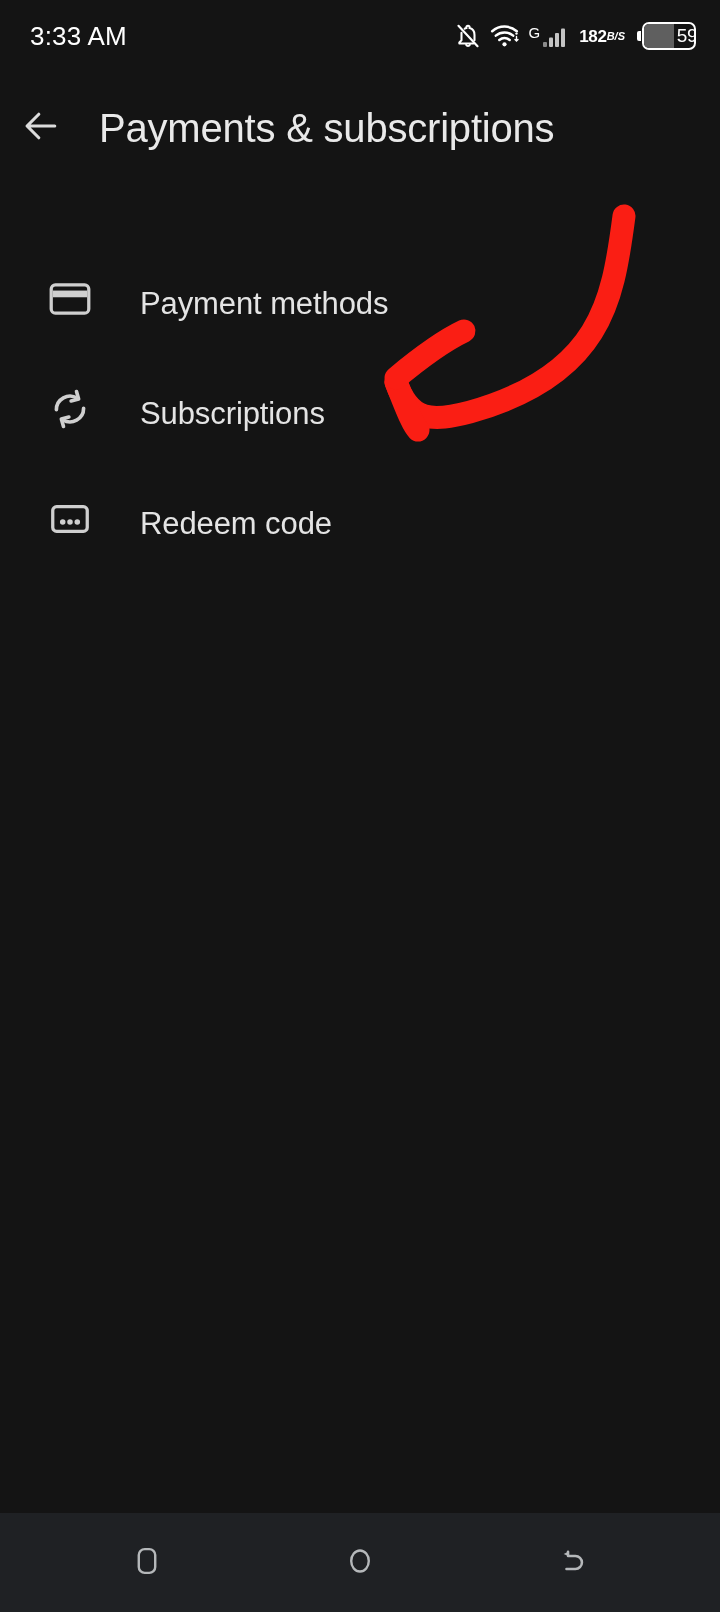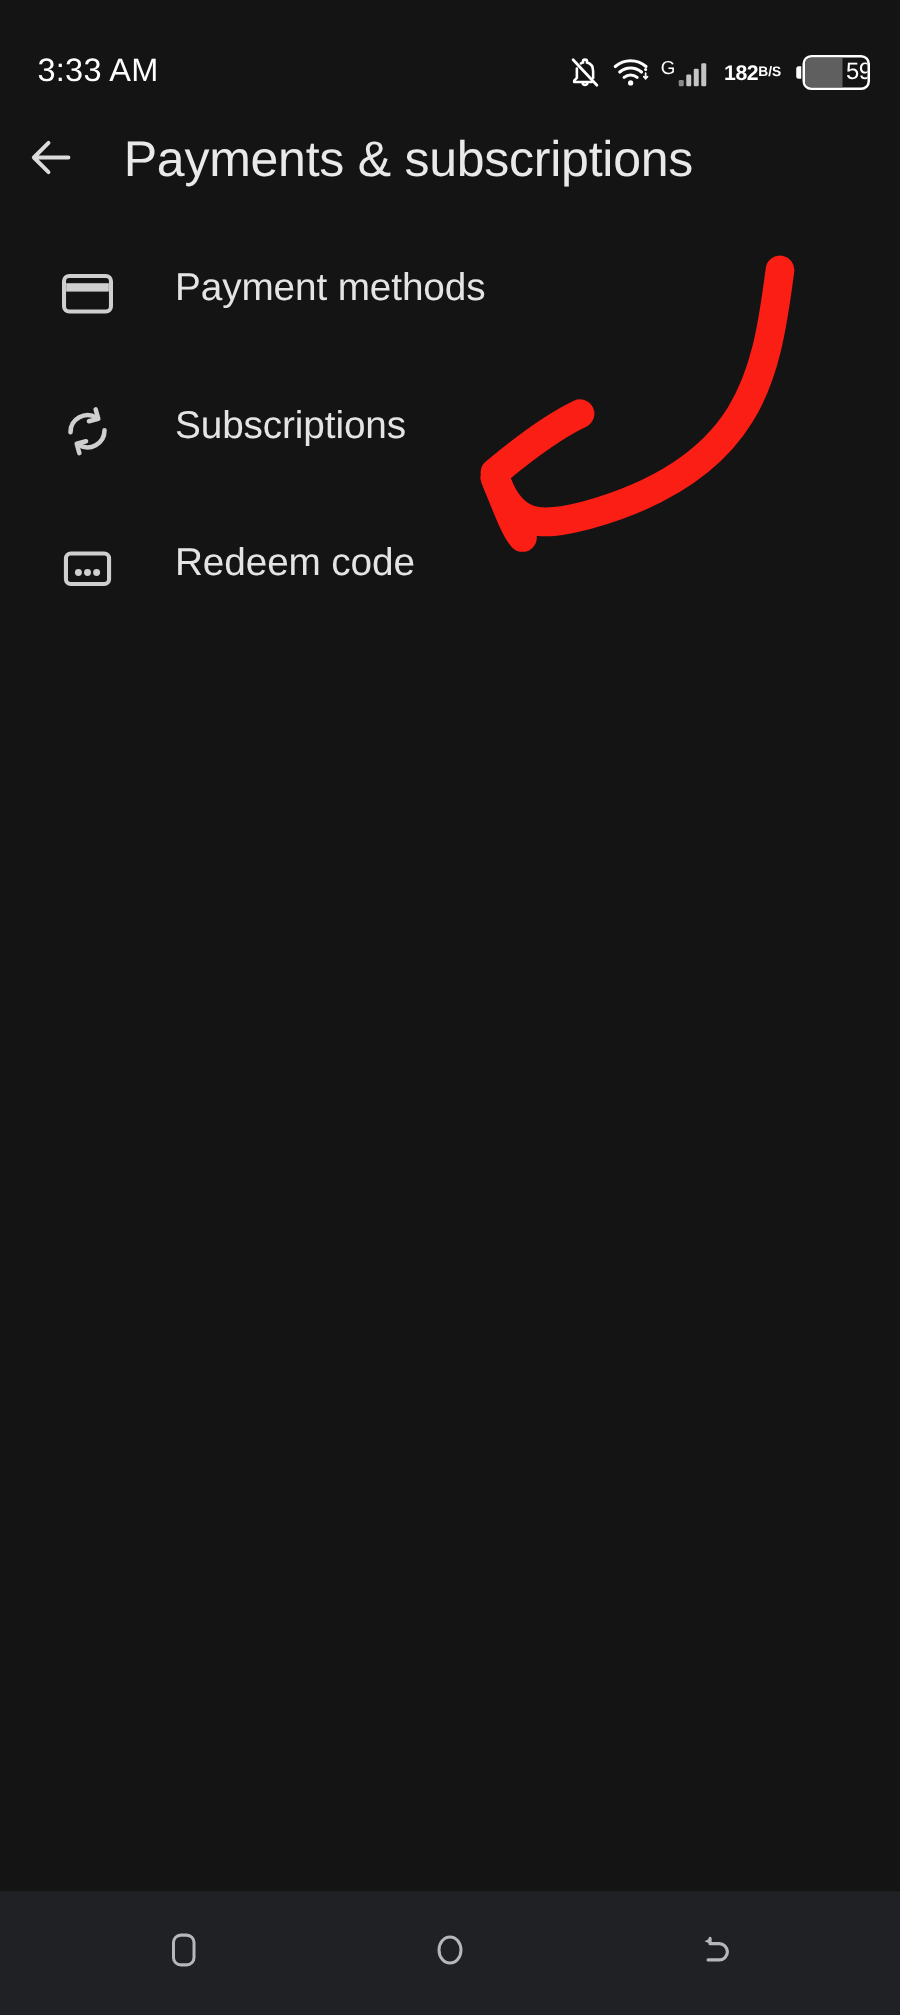--- a/index.html
+++ b/index.html
@@ -17,21 +17,21 @@
     color: #e8e8e8;
   }
 
   
   .status-bar {
     position: absolute;
     top: 0; left: 0;
     width: 720px;
     height: 72px;
     display: flex;
-    align-items: flex-end;
+    align-items: center;
     justify-content: space-between;
     padding: 0 24px 0 30px;
     background: #141414;
     gap: 15px;
   }
   .status-time {
     font-size: 26px;
     color: #ffffff;
     letter-spacing: 0.2px;
     font-family: "Liberation Sans", sans-serif;
@@ -57,21 +57,21 @@
     top: -9px;
     margin-right: 1px;
   }
   .speed-block {
     display: flex;
     align-items: center;
     line-height: 1;
     margin-left: 2px;
   }
   .speed-num { font-size: 17px; color: #fff; font-weight: bold; letter-spacing: -0.3px; }
-  .speed-unit { font-size: 11px; color: #fff; font-weight: bold; margin-top: 1px; }
+  .speed-unit { font-size: 11px; color: #fff; font-weight: bold; margin-top: 1px; font-style: italic; }
 
   .battery {
     display: flex;
     align-items: center;
     margin-left: 3px;
   }
   .battery-nub {
     width: 4px; height: 10px;
     background: #ffffff;
     border-radius: 2px 0 0 2px;
@@ -127,21 +127,21 @@
 
   
   .menu-list {
     position: absolute;
     top: 212px; left: 0;
     width: 720px;
   }
   .menu-item {
     height: 110px;
     display: flex;
-    align-items: flex-start;
+    align-items: flex-end;
     cursor: pointer;
   }
   .menu-icon {
     width: 140px;
     min-width: 140px;
     display: flex;
     align-items: center;
     justify-content: center;
   }
   .menu-label {

